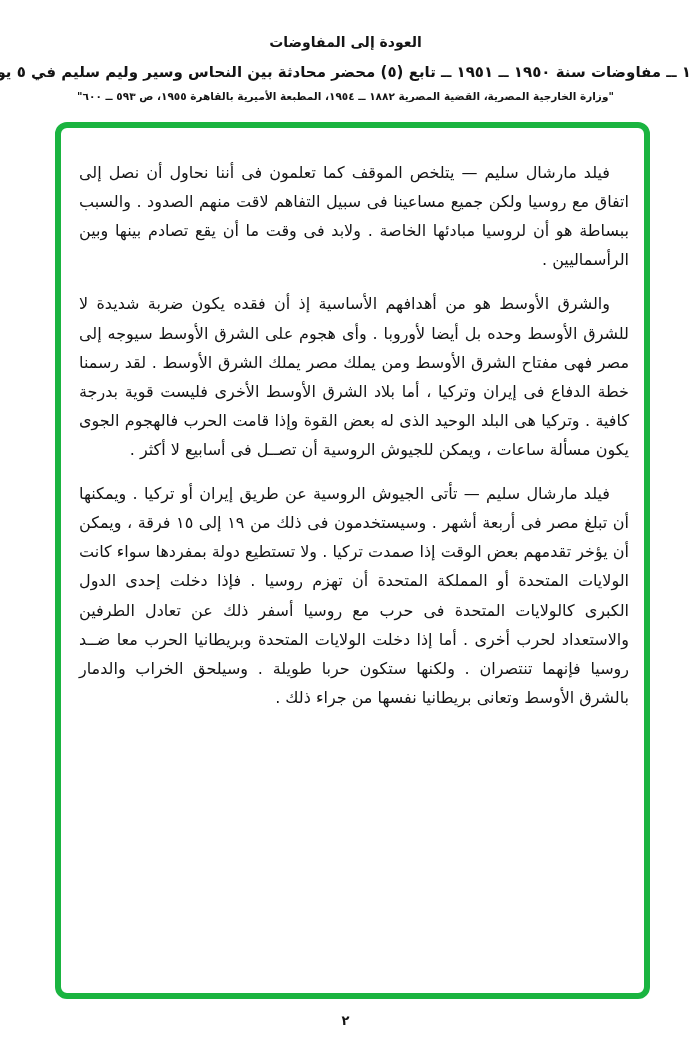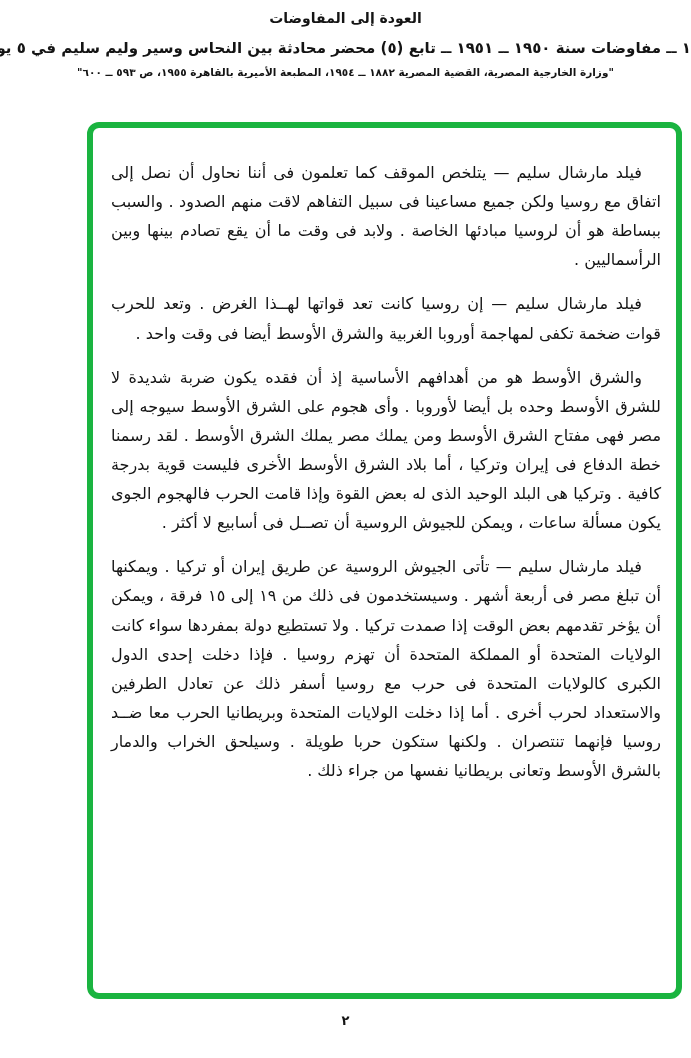--- a/index.html
+++ b/index.html
@@ -14,21 +14,21 @@
     background: #ffffff;
     overflow: hidden;
     font-family: "DejaVu Sans", sans-serif;
     color: #141414;
   }
   .hdr {
     direction: rtl;
     text-align: center;
   }
   .doc-title {
-    padding-top: 10px;
+    padding-top: 34px;
     font-size: 14px;
     font-weight: bold;
     letter-spacing: 0.2px;
     text-align: center;
   }
   .doc-subtitle {
     margin-top: 13px;
     font-size: 15px;
     font-weight: bold;
     white-space: nowrap;
@@ -75,24 +75,23 @@
 <body>
 
 <div class="page">
 
   <div class="hdr">
     <div class="doc-title">العودة إلى المفاوضات</div>
     <div class="doc-subtitle">١ ــ مفاوضات سنة ١٩٥٠ ــ ١٩٥١ ــ تابع (٥) محضر محادثة بين النحاس وسير وليم سليم في ٥ يونيه ١٩٥٠</div>
     <div class="doc-source">"وزارة الخارجية المصرية، القضية المصرية ١٨٨٢ ــ ١٩٥٤، المطبعة الأميرية بالقاهرة ١٩٥٥، ص ٥٩٣ ــ ٦٠٠"</div>
   </div>
 
-  <div class="frame" style="border-color: rgb(26, 180, 64); margin-left: 32px;">
+  <div class="frame" style="border-color: rgb(26, 180, 64);">
     <div class="doc-body">
       <p>فيلد مارشال سليم — يتلخص الموقف كما تعلمون فى أننا نحاول أن نصل إلى اتفاق مع روسيا ولكن جميع مساعينا فى سبيل التفاهم لاقت منهم الصدود . والسبب ببساطة هو أن لروسيا مبادئها الخاصة . ولابد فى وقت ما أن يقع تصادم بينها وبين الرأسماليين .</p>
-      <p>فيلد مارشال سليم — إن روسيا كانت تعد قواتها لهــذا الغرض . وتعد للحرب قوات ضخمة تكفى لمهاجمة أوروبا الغربية والشرق الأوسط أيضا فى وقت واحد .</p>
       <p>والشرق الأوسط هو من أهدافهم الأساسية إذ أن فقده يكون ضربة شديدة لا للشرق الأوسط وحده بل أيضا لأوروبا . وأى هجوم على الشرق الأوسط سيوجه إلى مصر فهى مفتاح الشرق الأوسط ومن يملك مصر يملك الشرق الأوسط . لقد رسمنا خطة الدفاع فى إيران وتركيا ، أما بلاد الشرق الأوسط الأخرى فليست قوية بدرجة كافية . وتركيا هى البلد الوحيد الذى له بعض القوة وإذا قامت الحرب فالهجوم الجوى يكون مسألة ساعات ، ويمكن للجيوش الروسية أن تصــل فى أسابيع لا أكثر .</p>
       <p>فيلد مارشال سليم — تأتى الجيوش الروسية عن طريق إيران أو تركيا . ويمكنها أن تبلغ مصر فى أربعة أشهر . وسيستخدمون فى ذلك من ١٩ إلى ١٥ فرقة ، ويمكن أن يؤخر تقدمهم بعض الوقت إذا صمدت تركيا . ولا تستطيع دولة بمفردها سواء كانت الولايات المتحدة أو المملكة المتحدة أن تهزم روسيا . فإذا دخلت إحدى الدول الكبرى كالولايات المتحدة فى حرب مع روسيا أسفر ذلك عن تعادل الطرفين والاستعداد لحرب أخرى . أما إذا دخلت الولايات المتحدة وبريطانيا الحرب معا ضــد روسيا فإنهما تنتصران . ولكنها ستكون حربا طويلة . وسيلحق الخراب والدمار بالشرق الأوسط وتعانى بريطانيا نفسها من جراء ذلك .</p>
     </div>
   </div>
 
   <div class="page-number">٢</div>
 
 </div>
 
 </body></html>

